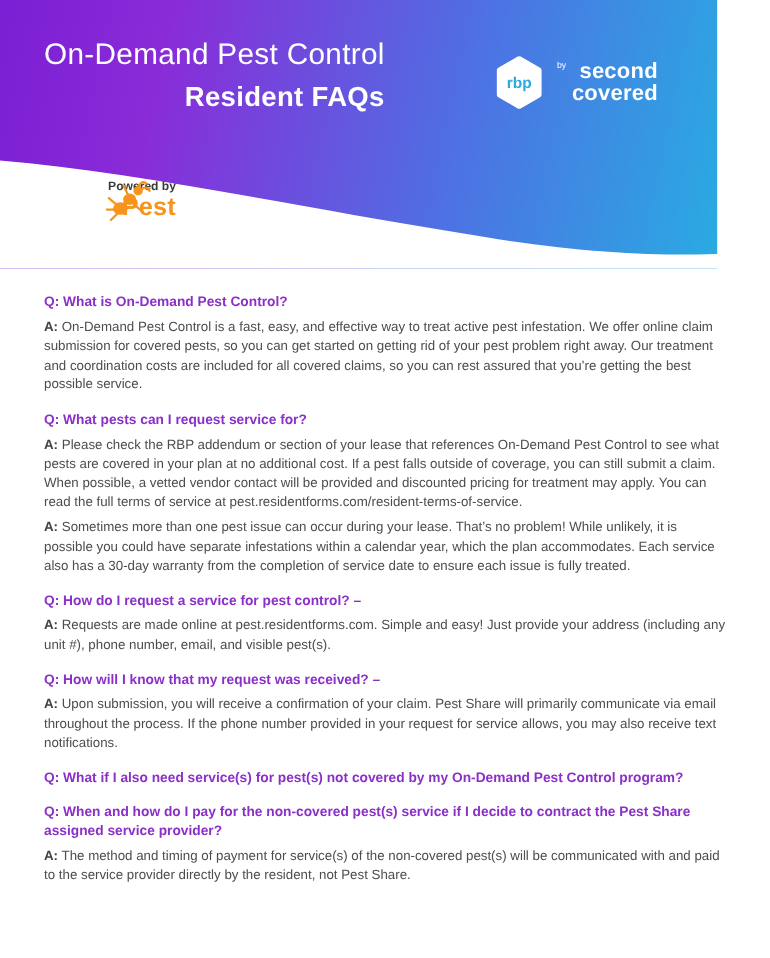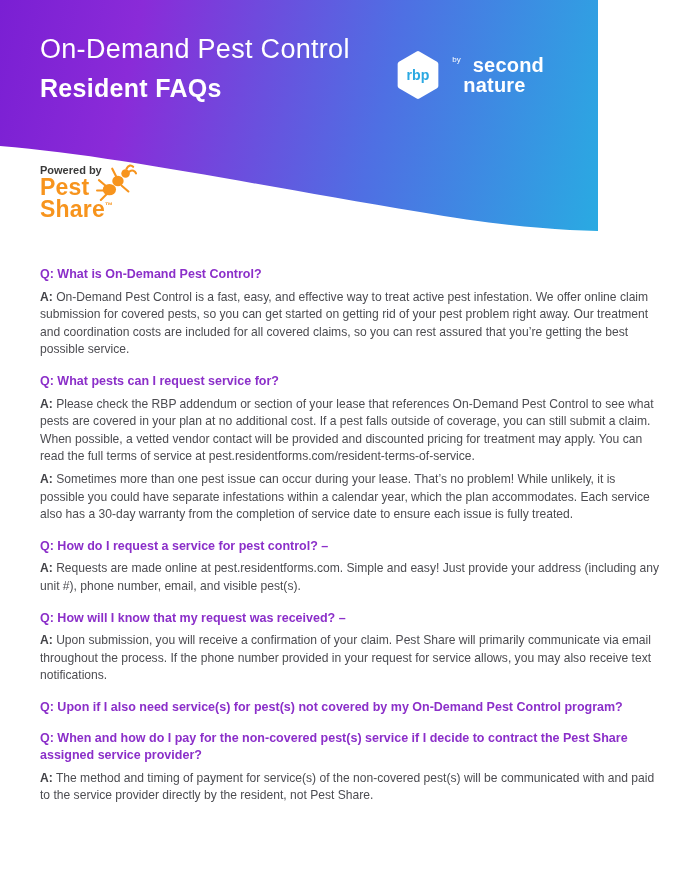--- a/index.html
+++ b/index.html
@@ -8,23 +8,24 @@
     width: 700px;
     height: 871px;
     background: #ffffff;
     font-family: "Liberation Sans", sans-serif;
     overflow: hidden;
   }
 
   
   .header {
     position: relative;
-    width: 598px;
+    width: 652px;
     height: 244px;
     background: linear-gradient(102deg, #7a1fd3 0%, #8a2bd8 22%, #4f6fe3 62%, #29abe2 100%);
+    text-align: right;
   }
   .header-titles {
     position: absolute;
     top: 34px;
     left: 40px;
     color: #ffffff;
   }
   .header-titles .title {
     font-size: 27px;
     font-weight: 500;
@@ -119,37 +120,34 @@
     <svg class="rbp-badge" width="46" height="50" viewBox="0 0 52 56">
       <path d="M26 4 L46 15.5 V40.5 L26 52 L6 40.5 V15.5 Z" fill="#ffffff" stroke="#ffffff" stroke-width="6" stroke-linejoin="round"></path>
       <text x="26" y="34" text-anchor="middle" font-size="16" font-weight="bold" fill="#2ba9e2" font-family="Liberation Sans, sans-serif">rbp</text>
     </svg>
     <div class="sn-text">
       <div class="sn-line1">
         <span class="sn-by">by</span>
         <span class="sn-word">second</span>
       </div>
       <div class="sn-line2">
-        <span class="sn-word">nature</span>
+        <span class="sn-word">covered</span>
       </div>
     </div>
   </div>
 
   <svg class="wave" viewBox="0 0 700 112" preserveAspectRatio="none">
     <path d="M0,14 C120,24 260,54 420,80 C545,102 635,102 700,96 L700,112 L0,112 Z" fill="#ffffff"></path>
   </svg>
 
   <div class="pestshare">
     <div class="powered-by">Powered by</div>
     <div class="ps-row">
       <div class="ps-words">
         <div>Pest</div>
-        <div>
-          <span>Share</span><span class="ps-tm">™</span>
-        </div>
       </div>
       <svg class="bug-icon" width="42" height="38" viewBox="0 0 44 40">
         <g stroke="#f7941d" stroke-width="2.2" stroke-linecap="round" fill="none">
           <path d="M10 24 L3 18"></path>
           <path d="M9 29 L1 29"></path>
           <path d="M11 33 L5 39"></path>
           <path d="M21 14 L17 6"></path>
           <path d="M27 24 L34 30"></path>
           <path d="M32 6 C34 2 37 2 39 4"></path>
           <path d="M35 9 C38 7 41 8 42 11"></path>
@@ -184,21 +182,21 @@
     <h3 class="q">Q: How do I request a service for pest control? –</h3>
     <p class="a"><span class="a-prefix">A:</span> <span>Requests are made online at pest.residentforms.com. Simple and easy! Just provide your address (including any unit #), phone number, email, and visible pest(s).</span></p>
   </div>
 
   <div class="faq">
     <h3 class="q">Q: How will I know that my request was received? –</h3>
     <p class="a"><span class="a-prefix">A:</span> <span>Upon submission, you will receive a confirmation of your claim. Pest Share will primarily communicate via email throughout the process. If the phone number provided in your request for service allows, you may also receive text notifications.</span></p>
   </div>
 
   <div class="faq">
-    <h3 class="q">Q: Upon if I also need service(s) for pest(s) not covered by my On-Demand Pest Control program?</h3>
+    <h3 class="q">Q: What if I also need service(s) for pest(s) not covered by my On-Demand Pest Control program?</h3>
   </div>
 
   <div class="faq">
     <h3 class="q">Q: When and how do I pay for the non-covered pest(s) service if I decide to contract the Pest Share assigned service provider?</h3>
     <p class="a"><span class="a-prefix">A:</span> <span>The method and timing of payment for service(s) of the non-covered pest(s) will be communicated with and paid to the service provider directly by the resident, not Pest Share.</span></p>
   </div>
 
 </div>
 
 </body></html>

